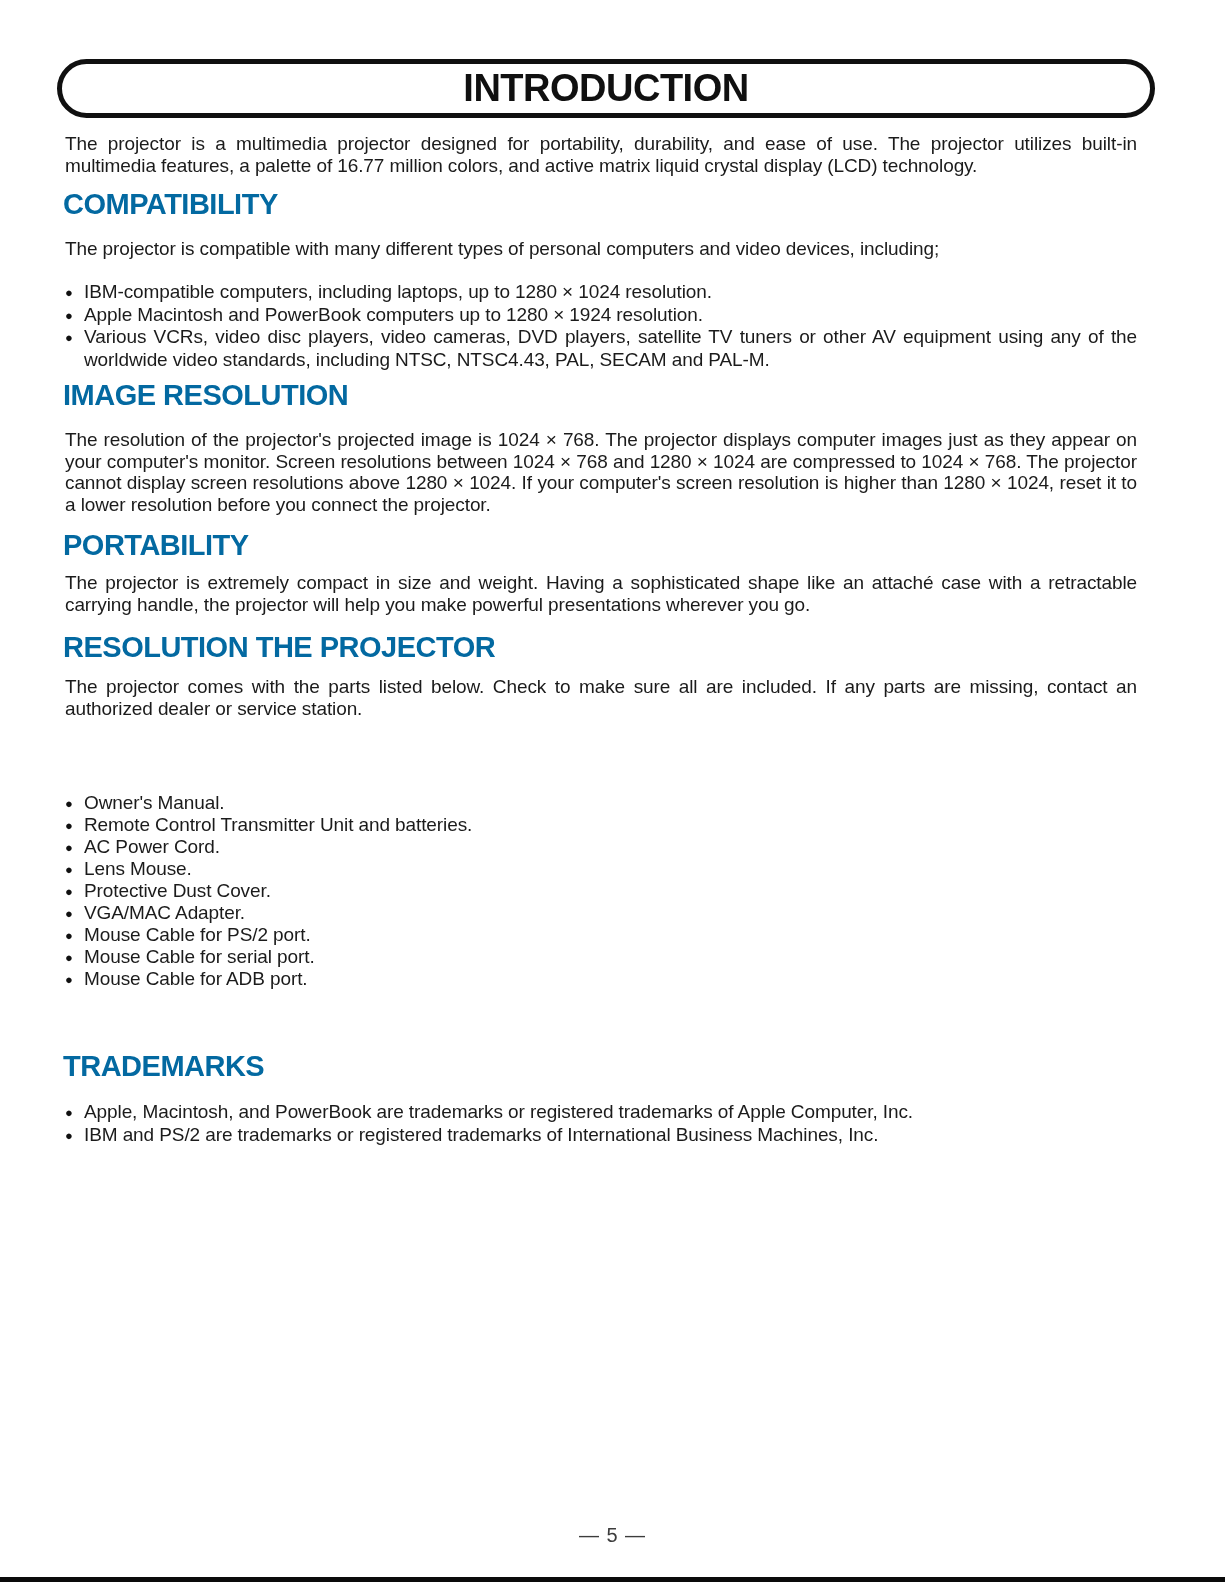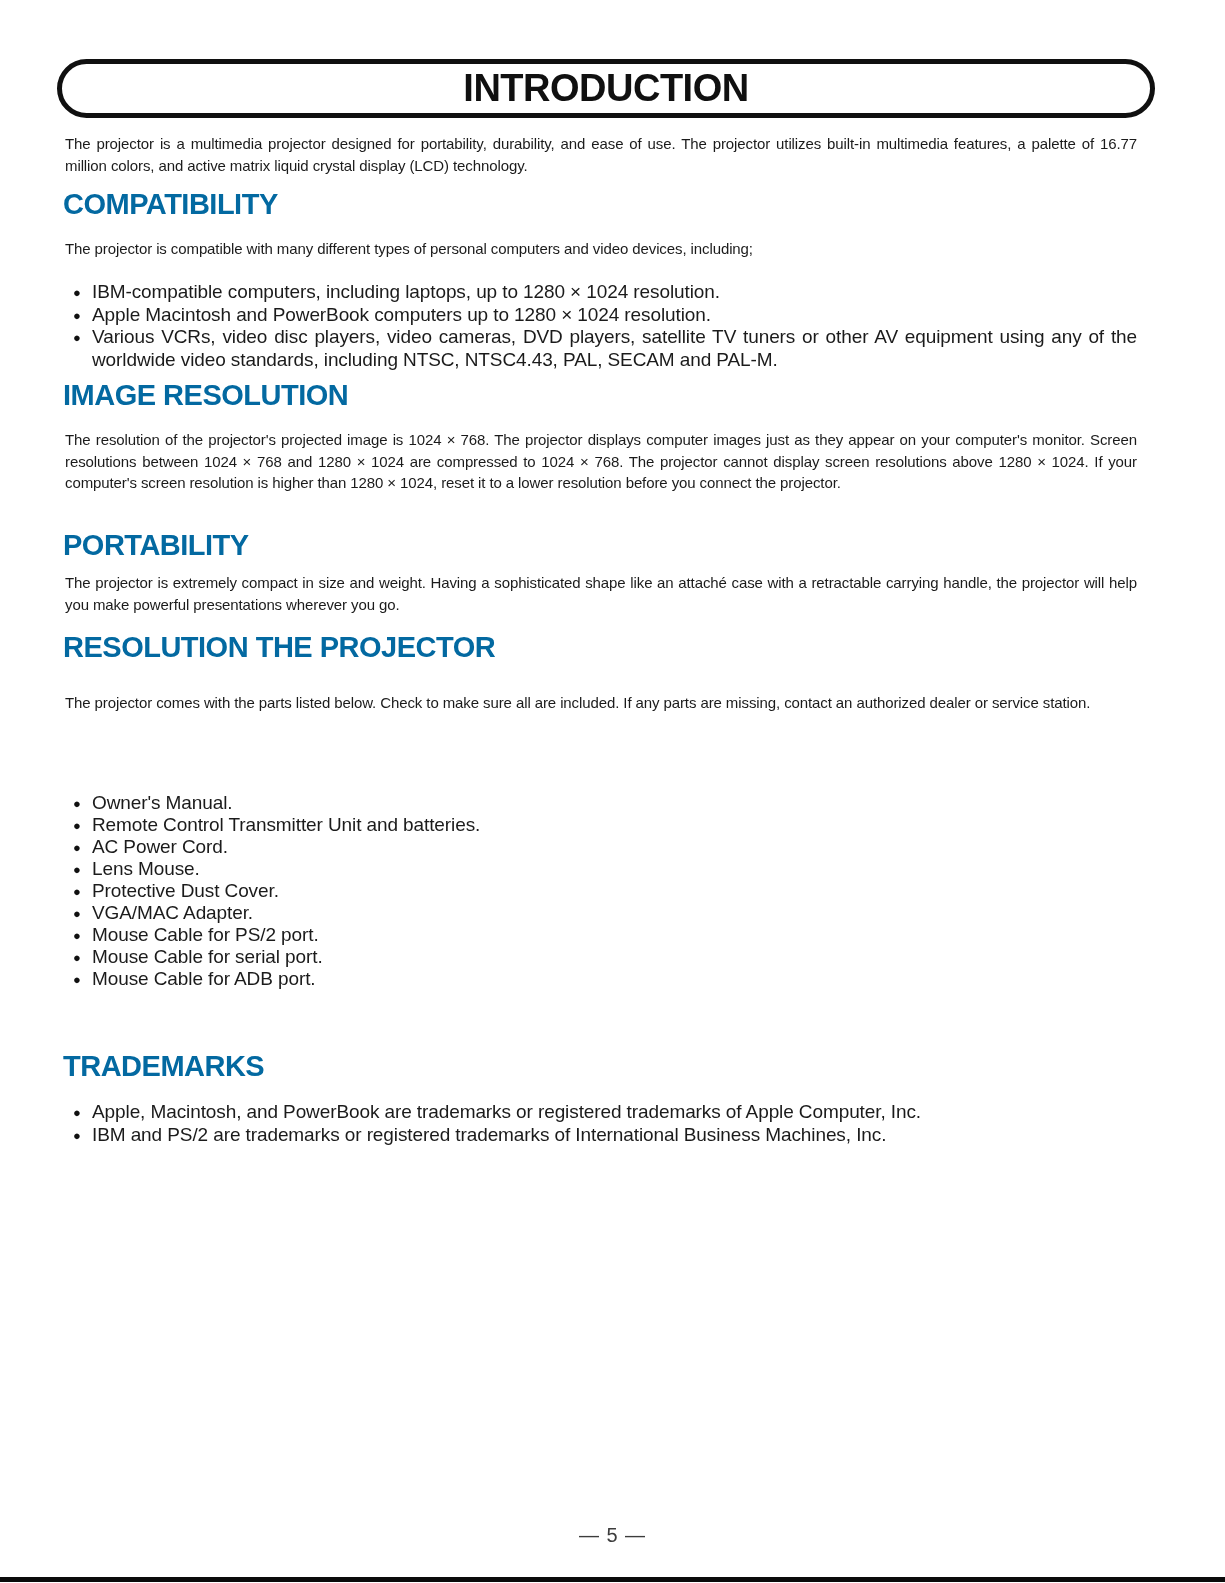--- a/index.html
+++ b/index.html
@@ -24,21 +24,21 @@
   .title-box h1 {
     font-size: 38px;
     font-weight: bold;
     letter-spacing: -0.5px;
     color: #101010;
   }
   .body {
     position: absolute;
     left: 65px;
     width: 1072px;
-    font-size: 15px;
+    font-size: 19px;
     line-height: 21.5px;
     letter-spacing: -0.1px;
     text-align: justify;
     color: #1b1b1b;
   }
   h2.section-heading {
     position: absolute;
     left: 63px;
     font-size: 29px;
     font-weight: bold;
@@ -51,21 +51,20 @@
     width: 1072px;
     font-size: 19px;
     line-height: 21.5px;
     letter-spacing: -0.1px;
   }
   .blist.tight { line-height: 21px; }
   .bitem {
     padding-left: 19px;
     text-indent: -19px;
     text-align: justify;
-    margin-left: 8px;
   }
   .dot {
     font-size: 13px;
     display: inline-block;
     width: 13px;
     text-indent: 0;
     margin-right: 6px;
     vertical-align: 1px;
     color: #101010;
   }
@@ -93,32 +92,32 @@
   <div class="title-box">
     <h1>INTRODUCTION</h1>
   </div>
 
   <p class="body" style="top:133px">The projector is a multimedia projector designed for portability, durability, and ease of use. The projector utilizes built-in multimedia features, a palette of 16.77 million colors, and active matrix liquid crystal display (LCD) technology.</p>
 
   <h2 class="section-heading" style="top:188px">COMPATIBILITY</h2>
   <p class="body" style="top:238px">The projector is compatible with many different types of personal computers and video devices, including;</p>
   <div class="blist" style="top:281px">
     <div class="bitem"><span class="dot">●</span><span>IBM-compatible computers, including laptops, up to 1280 × 1024 resolution.</span></div>
-    <div class="bitem"><span class="dot">●</span><span>Apple Macintosh and PowerBook computers up to 1280 × 1024 resolution.</span></div>
+    <div class="bitem"><span class="dot">●</span><span>Apple Macintosh and PowerBook computers up to 1280 × 1924 resolution.</span></div>
     <div class="bitem"><span class="dot">●</span><span>Various VCRs, video disc players, video cameras, DVD players, satellite TV tuners or other AV equipment using any of the worldwide video standards, including NTSC, NTSC4.43, PAL, SECAM and PAL-M.</span></div>
   </div>
 
   <h2 class="section-heading" style="top:379px">IMAGE RESOLUTION</h2>
   <p class="body" style="top:429px">The resolution of the projector's projected image is 1024 × 768. The projector displays computer images just as they appear on your computer's monitor. Screen resolutions between 1024 × 768 and 1280 × 1024 are compressed to 1024 × 768. The projector cannot display screen resolutions above 1280 × 1024. If your computer's screen resolution is higher than 1280 × 1024, reset it to a lower resolution before you connect the projector.</p>
 
   <h2 class="section-heading" style="top:529px">PORTABILITY</h2>
   <p class="body" style="top:572px">The projector is extremely compact in size and weight. Having a sophisticated shape like an attaché case with a retractable carrying handle, the projector will help you make powerful presentations wherever you go.</p>
 
   <h2 class="section-heading" style="top:631px">RESOLUTION THE PROJECTOR</h2>
-  <p class="body" style="top:692px">The projector comes with the parts listed below. Check to make sure all are included. If any parts are missing, contact an authorized dealer or service station.</p>
+  <p class="body" style="top:676px">The projector comes with the parts listed below. Check to make sure all are included. If any parts are missing, contact an authorized dealer or service station.</p>
   <div class="blist tight" style="top:792px">
     <div class="bitem"><span class="dot">●</span><span>Owner's Manual.</span></div>
     <div class="bitem"><span class="dot">●</span><span>Remote Control Transmitter Unit and batteries.</span></div>
     <div class="bitem"><span class="dot">●</span><span>AC Power Cord.</span></div>
     <div class="bitem"><span class="dot">●</span><span>Lens Mouse.</span></div>
     <div class="bitem"><span class="dot">●</span><span>Protective Dust Cover.</span></div>
     <div class="bitem"><span class="dot">●</span><span>VGA/MAC  Adapter.</span></div>
     <div class="bitem"><span class="dot">●</span><span>Mouse Cable for PS/2 port.</span></div>
     <div class="bitem"><span class="dot">●</span><span>Mouse Cable for serial port.</span></div>
     <div class="bitem"><span class="dot">●</span><span>Mouse Cable for ADB port.</span></div>

